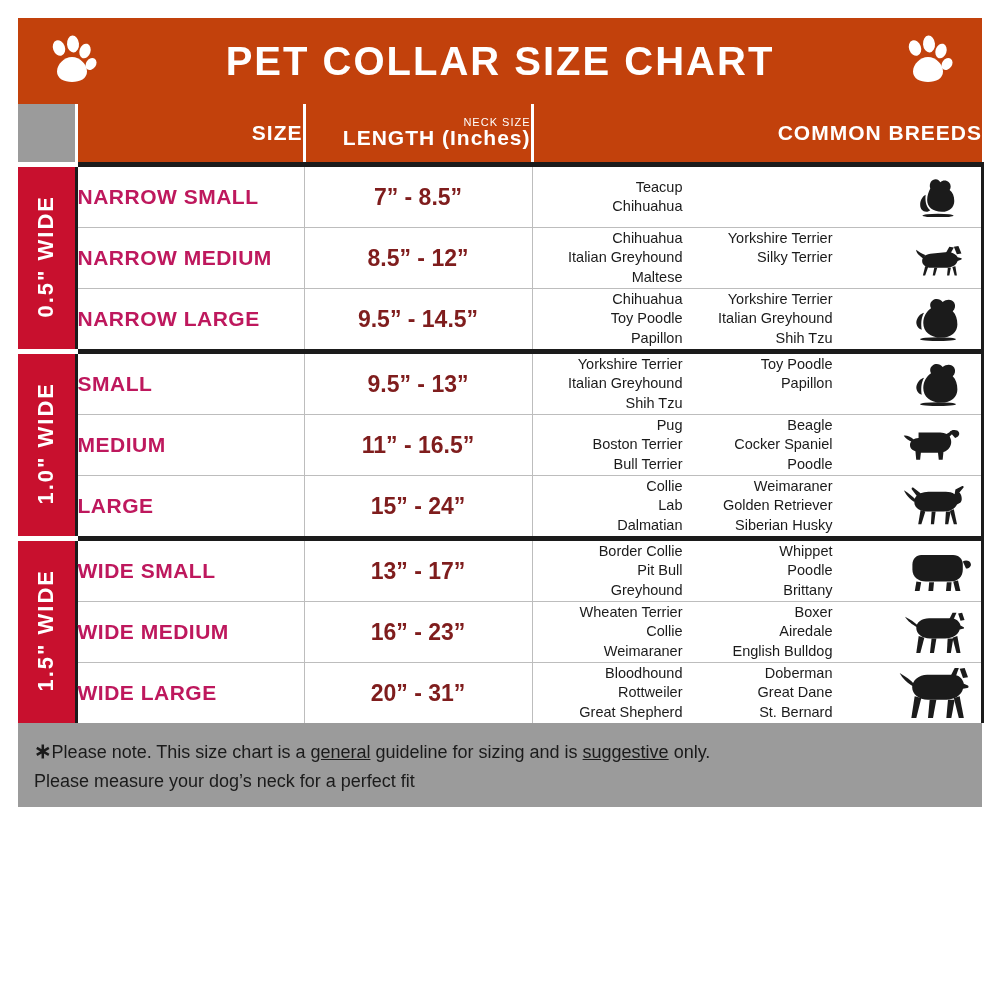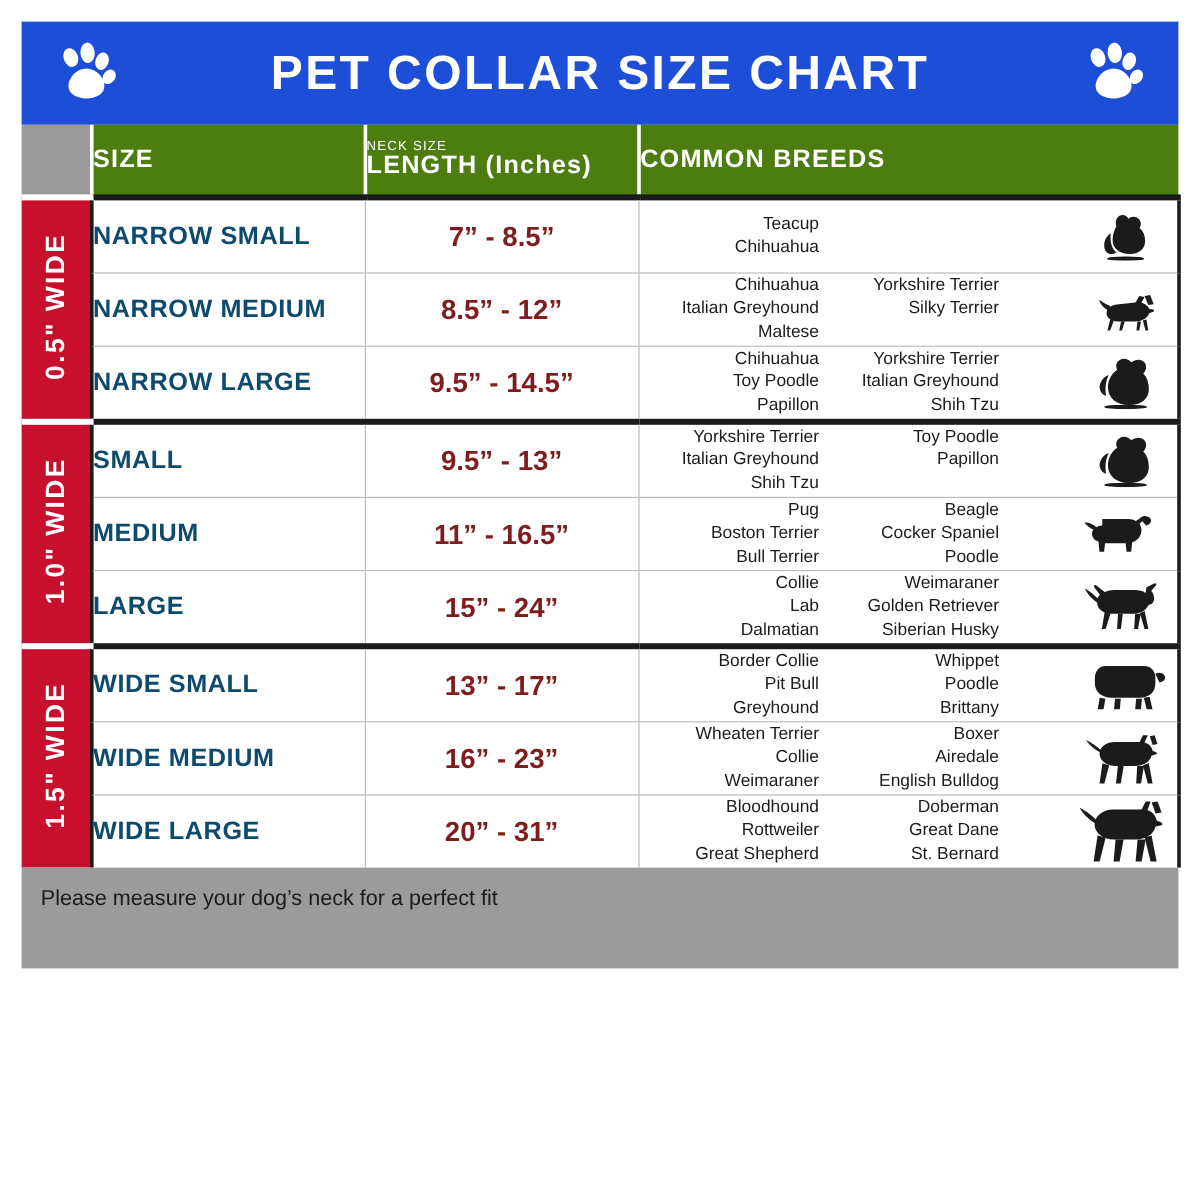--- a/index.html
+++ b/index.html
@@ -22,21 +22,21 @@
     padding: 18px 18px 14px 18px;
   }
   .inner {
     width: 964px;
     height: 968px;
     position: relative;
   }
 
   
   .header {
-    background: #1d4ed8;
+    background: #c2410c;
     height: 86px;
     display: flex;
     align-items: center;
     justify-content: space-between;
     padding: 0 28px;
     box-sizing: border-box;
   }
   .header-title {
     flex: 1;
     text-align: center;
@@ -68,25 +68,25 @@
   .col-size { width: 228px; }
   .col-length { width: 228px; }
   .col-breeds { width: 450px; }
 
   
   .hdr-corner {
     background: #9b9b9b;
     height: 58px;
   }
   .hdr-cell {
-    background: #4d7c0f;
+    background: #c2410c;
     color: #ffffff;
     font-size: 21px;
     font-weight: bold;
-    text-align: left;
+    text-align: right;
     letter-spacing: 1px;
     border-left: 3px solid #ffffff;
     height: 58px;
   }
   .hdr-sub {
     display: block;
     font-size: 11px;
     font-weight: normal;
     letter-spacing: 1px;
     margin-bottom: -2px;
@@ -107,21 +107,21 @@
     font-weight: bold;
     letter-spacing: 2px;
     white-space: nowrap;
     display: inline-block;
   }
 
   
   .cell-size {
     font-size: 21px;
     font-weight: bold;
-    color: #0c4a6e;
+    color: #be185d;
     letter-spacing: 0.5px;
     padding-left: 14px;
     border-bottom: 1px solid #bdbdbd;
     border-left: 3px solid #1b1b1b;
     border-right: 1px solid #bdbdbd;
   }
   .cell-length {
     font-size: 23px;
     font-weight: bold;
     color: #7f1d1d;
@@ -524,17 +524,20 @@
                   </g>
                 </svg>
               </div>
             </div>
           </td>
         </tr>
       </tbody>
     </table>
 
     <div class="footer">
+      <div class="footer-line">
+        <span class="star">∗</span><span>Please note. This size chart is a </span><span class="u">general</span><span> guideline for sizing and is </span><span class="u">suggestive</span><span> only.</span>
+      </div>
       <div class="footer-line">Please measure your dog’s neck for a perfect fit</div>
     </div>
 
   </div>
 </div>
 
 </body></html>

